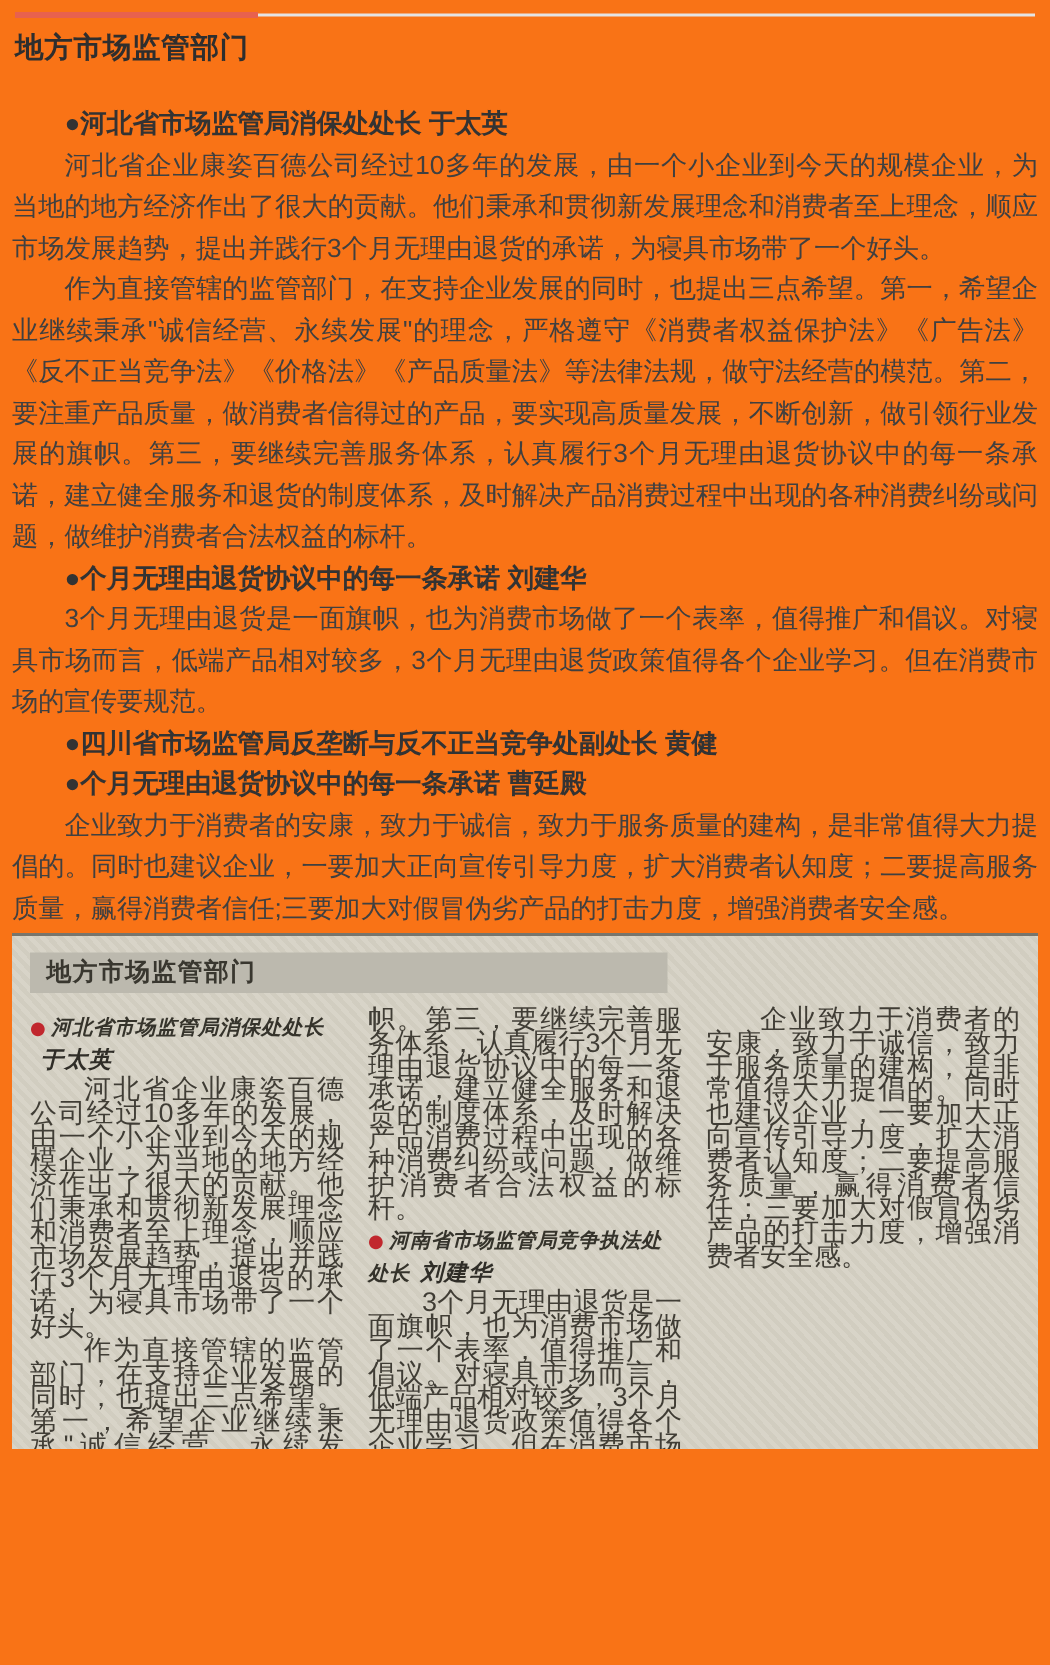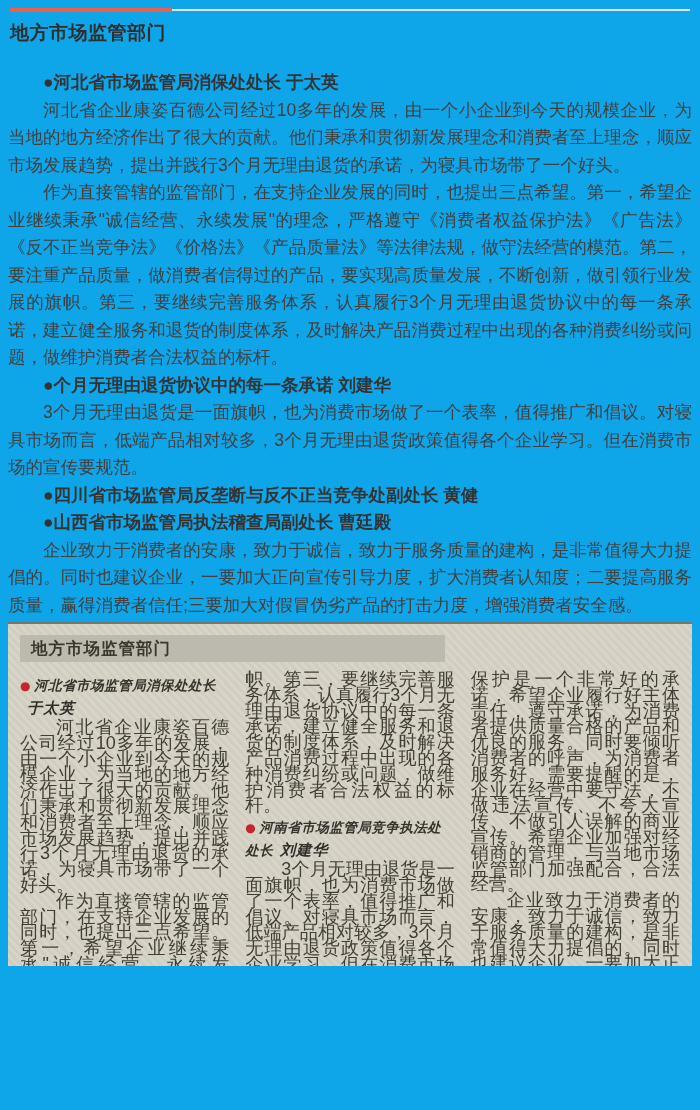--- a/index.html
+++ b/index.html
@@ -1,19 +1,19 @@
 <!DOCTYPE html>
 <html><head>
 <meta charset="utf-8">
 <style>
   html,body{margin:0;padding:0;background:#fff;}
   .page{
     position:relative;
     width:700px;height:1110px;
-    background:#0ea5e9;
+    background:#f97316;
     box-sizing:border-box;
     padding:0 8px;
     overflow:hidden;
     font-family:"Liberation Sans","DejaVu Sans",sans-serif;
   }
   
   .rule{display:flex;height:4px;margin:8px 2px 0 2px;}
   .rule-red{width:162px;height:4px;background:#e8614e;}
   .rule-gray{flex:1;height:2px;margin-top:1px;background:#e4e4e4;}
   .title{
@@ -89,21 +89,21 @@
   <div class="article">
     <p class="head">●河北省市场监管局消保处处长 于太英</p>
     <p class="para">河北省企业康姿百德公司经过10多年的发展，由一个小企业到今天的规模企业，为当地的地方经济作出了很大的贡献。他们秉承和贯彻新发展理念和消费者至上理念，顺应市场发展趋势，提出并践行3个月无理由退货的承诺，为寝具市场带了一个好头。</p>
     <p class="para">作为直接管辖的监管部门，在支持企业发展的同时，也提出三点希望。第一，希望企业继续秉承"诚信经营、永续发展"的理念，严格遵守《消费者权益保护法》《广告法》《反不正当竞争法》《价格法》《产品质量法》等法律法规，做守法经营的模范。第二，要注重产品质量，做消费者信得过的产品，要实现高质量发展，不断创新，做引领行业发展的旗帜。第三，要继续完善服务体系，认真履行3个月无理由退货协议中的每一条承诺，建立健全服务和退货的制度体系，及时解决产品消费过程中出现的各种消费纠纷或问题，做维护消费者合法权益的标杆。</p>
 
     <p class="head">●个月无理由退货协议中的每一条承诺 刘建华</p>
     <p class="para">3个月无理由退货是一面旗帜，也为消费市场做了一个表率，值得推广和倡议。对寝具市场而言，低端产品相对较多，3个月无理由退货政策值得各个企业学习。但在消费市场的宣传要规范。</p>
 
     <p class="head">●四川省市场监管局反垄断与反不正当竞争处副处长 黄健</p>
 
-    <p class="head">●山西省市场监管局执法稽查局副处长 曹廷殿</p>
+    <p class="head">●个月无理由退货协议中的每一条承诺 曹廷殿</p>
     <p class="para">企业致力于消费者的安康，致力于诚信，致力于服务质量的建构，是非常值得大力提倡的。同时也建议企业，一要加大正向宣传引导力度，扩大消费者认知度；二要提高服务质量，赢得消费者信任;三要加大对假冒伪劣产品的打击力度，增强消费者安全感。</p>
   </div>
 
   <figure class="clipping" style="margin:3px 0 0 0;">
     <div class="np-band">
       <span>地方市场监管部门</span>
     </div>
     <div class="np-cols">
 
       <div class="np-col">
@@ -114,20 +114,19 @@
 
       <div class="np-col">
         <p class="np-para cont">帜。第三，要继续完善服务体系，认真履行3个月无理由退货协议中的每一条承诺，建立健全服务和退货的制度体系，及时解决产品消费过程中出现的各种消费纠纷或问题，做维护消费者合法权益的标杆。</p>
         <p class="np-head"><span class="np-bullet">●</span><span class="np-org">河南省市场监管局竞争执法处处长</span><span class="np-name">刘建华</span></p>
         <p class="np-para">3个月无理由退货是一面旗帜，也为消费市场做了一个表率，值得推广和倡议。对寝具市场而言，低端产品相对较多，3个月无理由退货政策值得各个企业学习。但在消费市场的宣传要规范。</p>
         <p class="np-head"><span class="np-bullet">●</span><span class="np-org">四川省市场监管局反垄断与反不正当竞争处副处长</span><span class="np-name">黄健</span></p>
         <p class="np-para">3个月无理由退货对消费者权益</p>
       </div>
 
       <div class="np-col">
-        <p class="np-para cont">保护是一个非常好的承诺，希望企业履行好主体责任，遵守承诺，为消费者提供质量合格的产品和优良的服务。同时要倾听消费者的呼声，为消费者服务好。需要提醒的是，企业在经营中要守法，不做违法宣传、不夸大宣传、不做引人误解的商业宣传。希望企业加强对经销商的管理，与当地市场监管部门加强配合，合法经营。</p>
         <p class="np-para">企业致力于消费者的安康，致力于诚信，致力于服务质量的建构，是非常值得大力提倡的。同时也建议企业，一要加大正向宣传引导力度，扩大消费者认知度；二要提高服务质量，赢得消费者信任；三要加大对假冒伪劣产品的打击力度，增强消费者安全感。</p>
       </div>
 
     </div>
   </figure>
 
 </div>
 
 </body></html>

